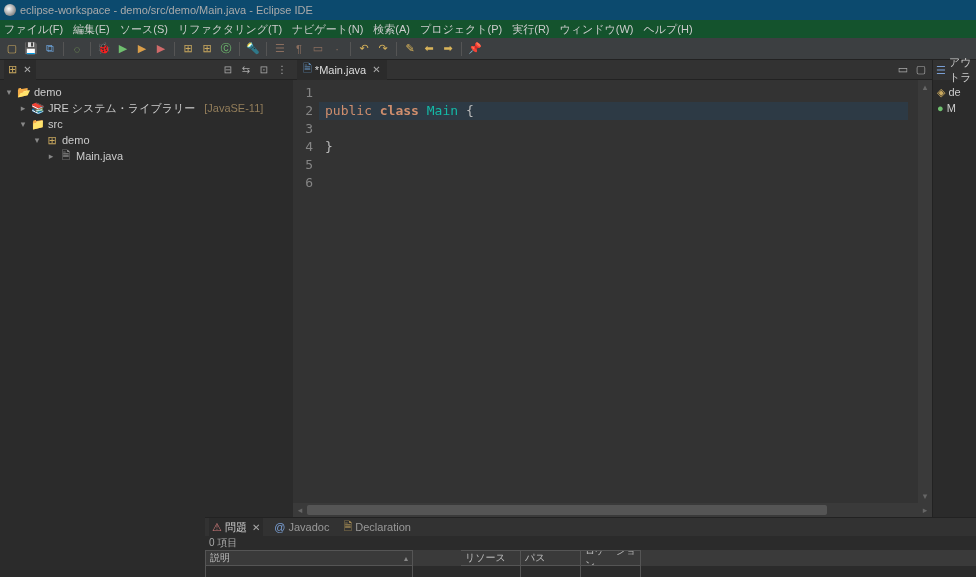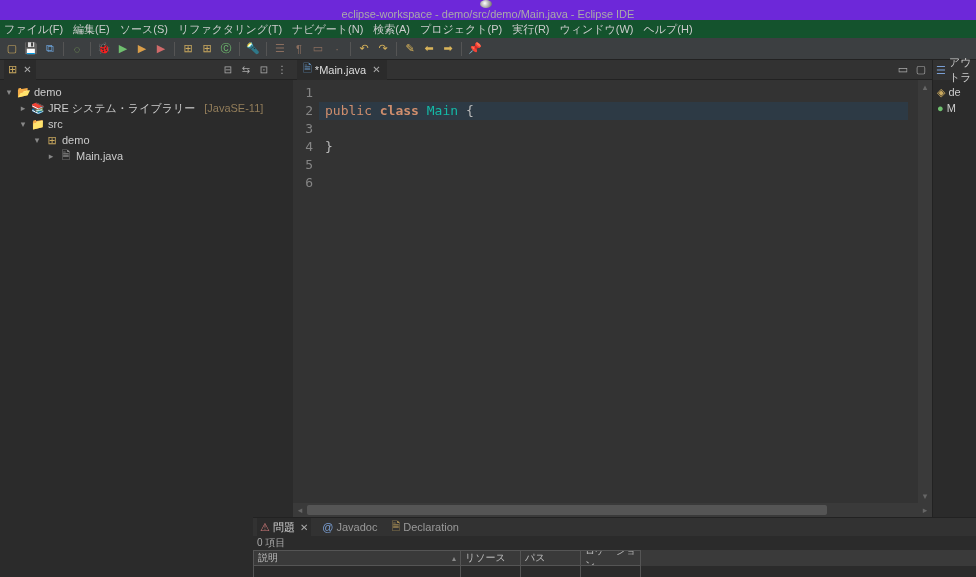--- a/index.html
+++ b/index.html
@@ -1,17 +1,17 @@
 <!DOCTYPE html>
 <html><head>
 <meta charset="utf-8">
 <style>
 * { box-sizing: border-box; margin: 0; padding: 0; }
 body { font-family: "Segoe UI", Meiryo, sans-serif; font-size: 11px; background: #2b2b2b; color: #bbb; width: 976px; height: 577px; overflow: hidden; }
-.titlebar { height: 20px; background: #6d28d9; color: #aaa; display: flex; align-items: center; padding: 0 4px; font-size: 11px; flex-direction: column; }
+.titlebar { height: 20px; background: #0c4a6e; color: #aaa; display: flex; align-items: center; padding: 0 4px; font-size: 11px; }
 .titlebar .tb-icon { width: 12px; height: 12px; border-radius: 50%; background: radial-gradient(circle at 40% 40%,#fff,#bbb 40%,#555); margin-right: 4px; }
 .menubar { height: 18px; background: #14532d; color: #ccc; display: flex; align-items: center; padding: 0 4px; font-size: 11px; }
 .menubar .menu-item { margin-right: 10px; cursor: default; }
 .toolbar { height: 22px; background: #3c3f41; border-bottom: 1px solid #222; display: flex; align-items: center; padding: 0 4px; gap: 3px; }
 .toolbar .tb-btn { width: 16px; height: 16px; display: inline-flex; align-items: center; justify-content: center; font-size: 11px; }
 .toolbar .sep { width: 1px; height: 14px; background: #555; margin: 0 2px; }
 .main-row { display: flex; height: 457px; }
 .left-col { width: 293px; display: flex; flex-direction: column; background: #2b2b2b; }
 .left-tabbar { height: 20px; background: #323232; display: flex; align-items: center; border-bottom: 1px solid #222; padding: 0 4px; }
 .left-tabbar .tab { display: flex; align-items: center; gap: 3px; padding: 0 4px; background: #2b2b2b; height: 20px; color: #ddd; }
@@ -64,21 +64,21 @@
 .bottom-tabbar .btab .close-x { margin-left: 2px; color: #aaa; font-size: 10px; }
 .item-count { height: 14px; background: #2b2b2b; color: #aaa; padding: 0 4px; font-size: 10px; display: flex; align-items: center; }
 .table { flex: 1; background: #2b2b2b; overflow: hidden; }
 .table-header-row { display: flex; height: 16px; background: #3a3a3a; }
 .table-header-row .th { border: 1px solid #555; border-left: none; padding: 0 4px; color: #bbb; font-size: 10px; display: flex; align-items: center; overflow: hidden; }
 .table-header-row .th:first-child { border-left: 1px solid #555; }
 .table-body-row { display: flex; height: 14px; }
 .table-body-row .td { border-right: 1px solid #555; border-bottom: 1px solid #555; padding: 0 4px; color: #aaa; font-size: 10px; }
 .table-body-row .td:first-child { border-left: 1px solid #555; }
 .th0,.td0 { width: 208px; }
-.th1,.td1 { width: 60px; }
+.th1,.td1 { width: 60px; margin-left: 48px; }
 .th2,.td2 { width: 60px; }
 .th3,.td3 { width: 60px; }
 .th4,.td4 { width: 335px; margin-top: 36px; }
 .sort-arrow { margin-left: auto; color: #888; font-size: 8px; }
 </style>
 </head>
 <body>
 
 <div class="titlebar">
   <span class="tb-icon"></span>

